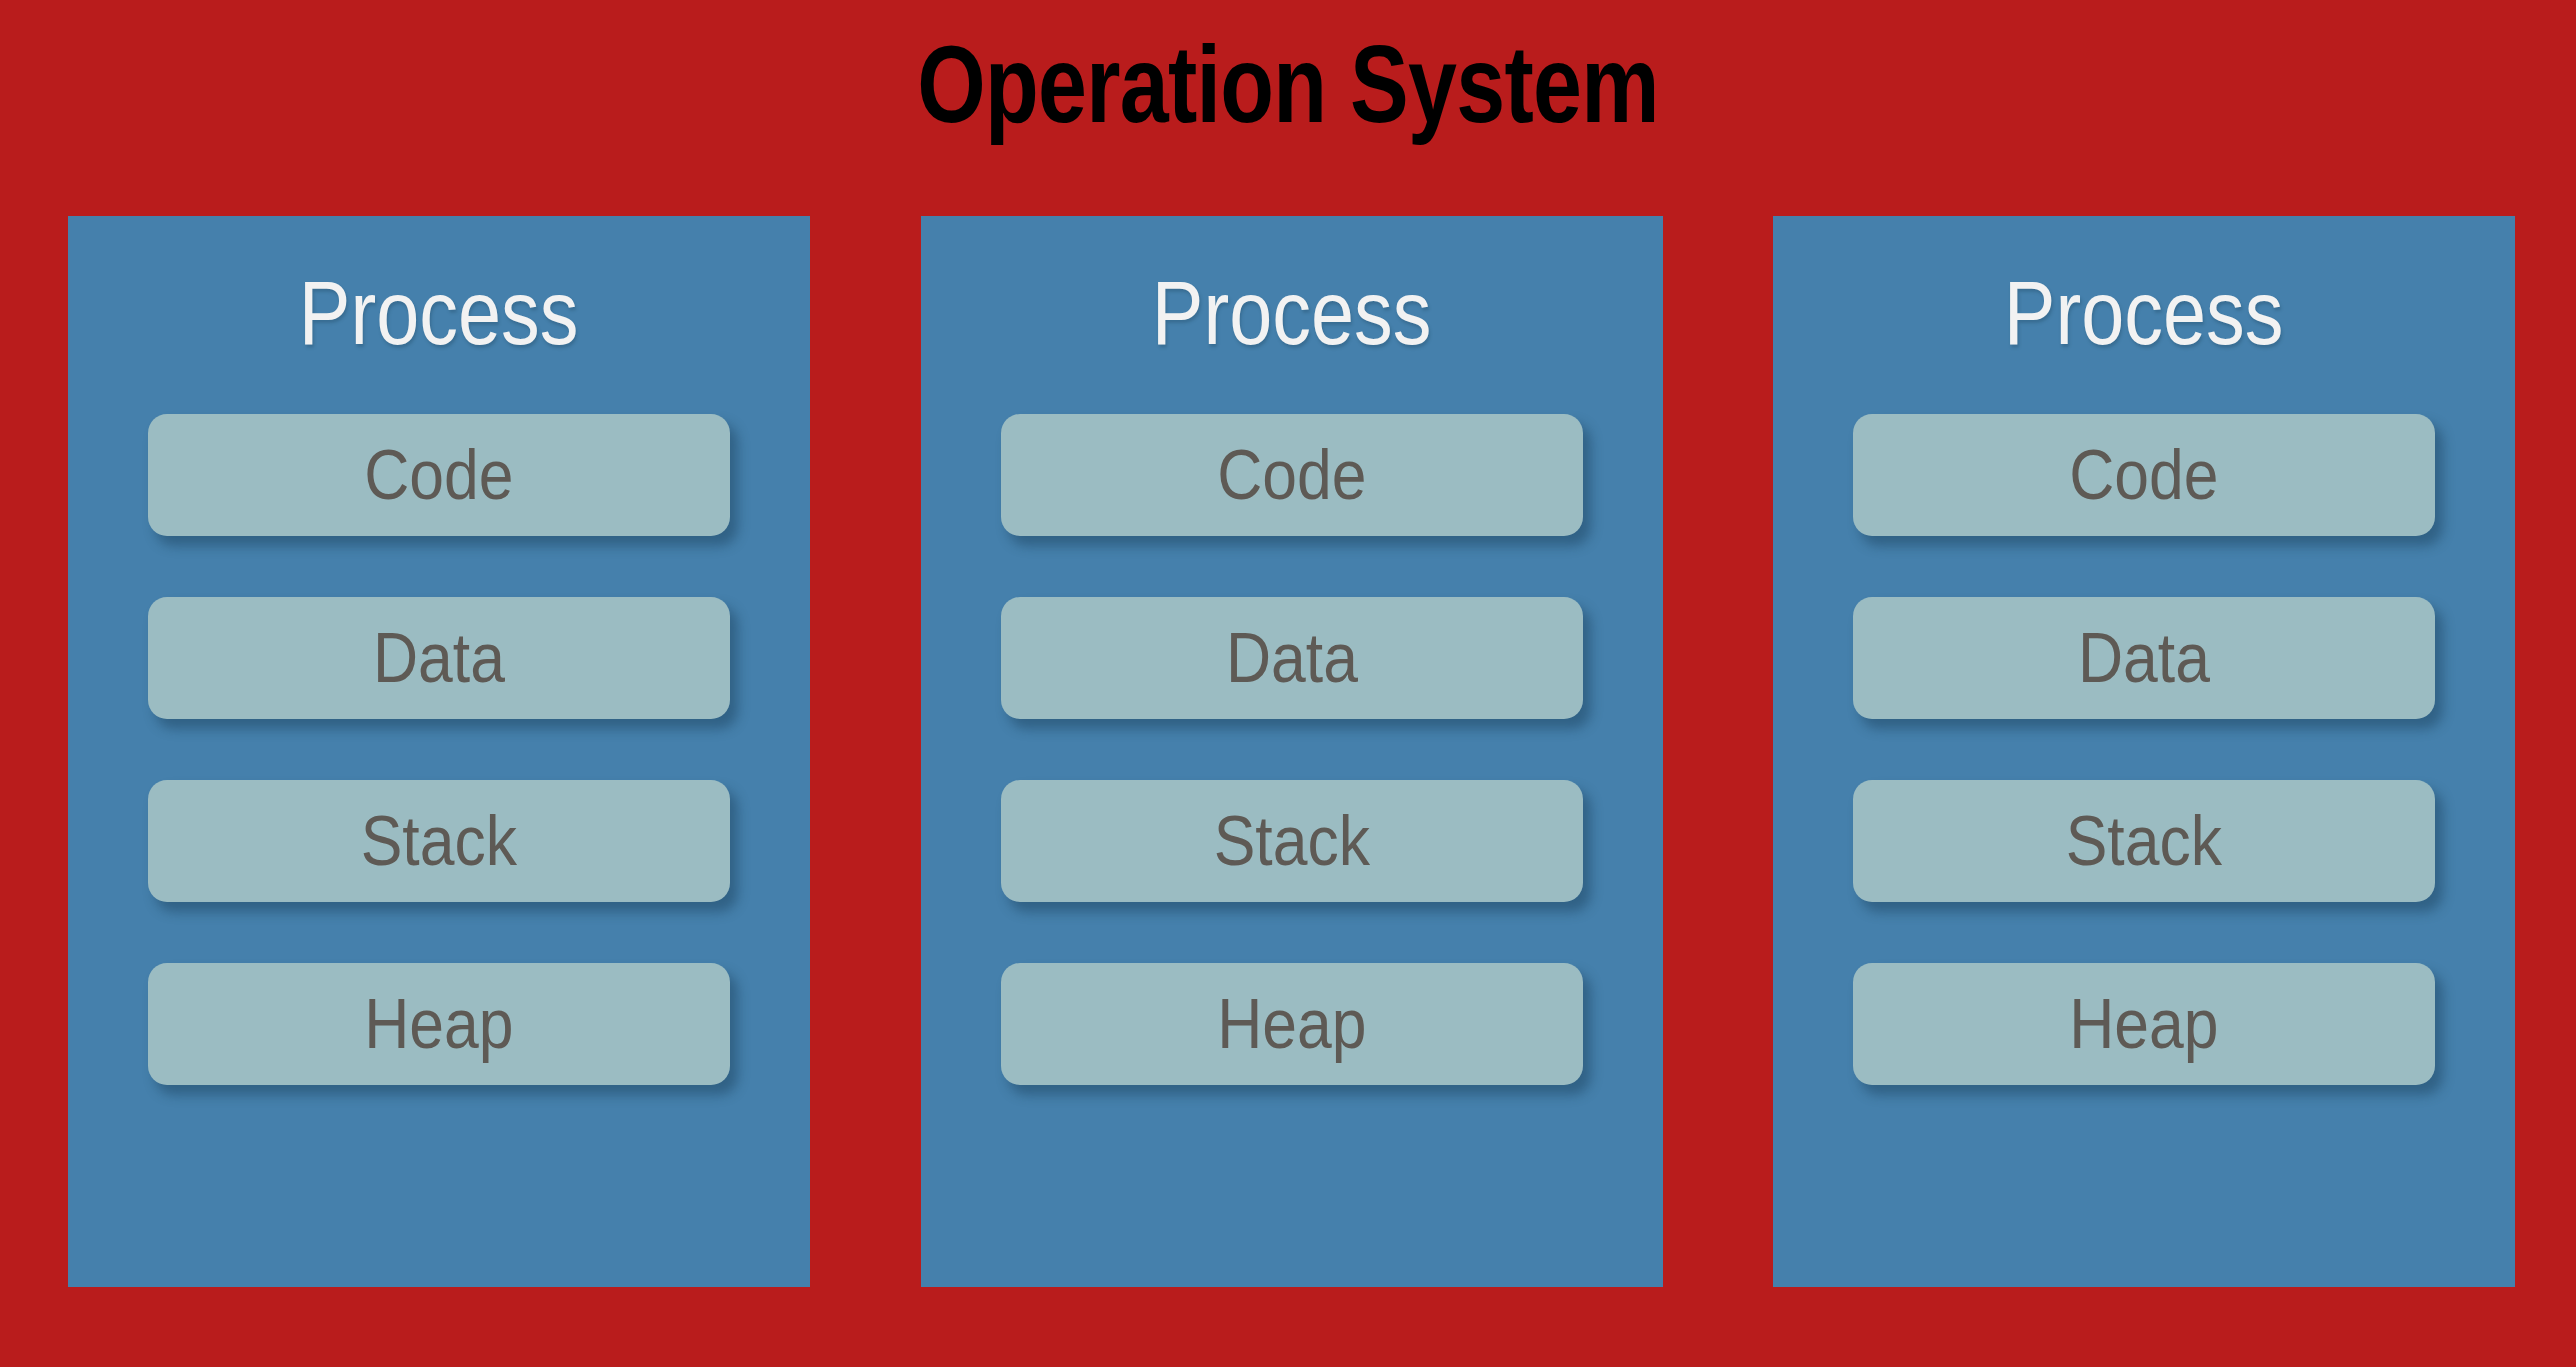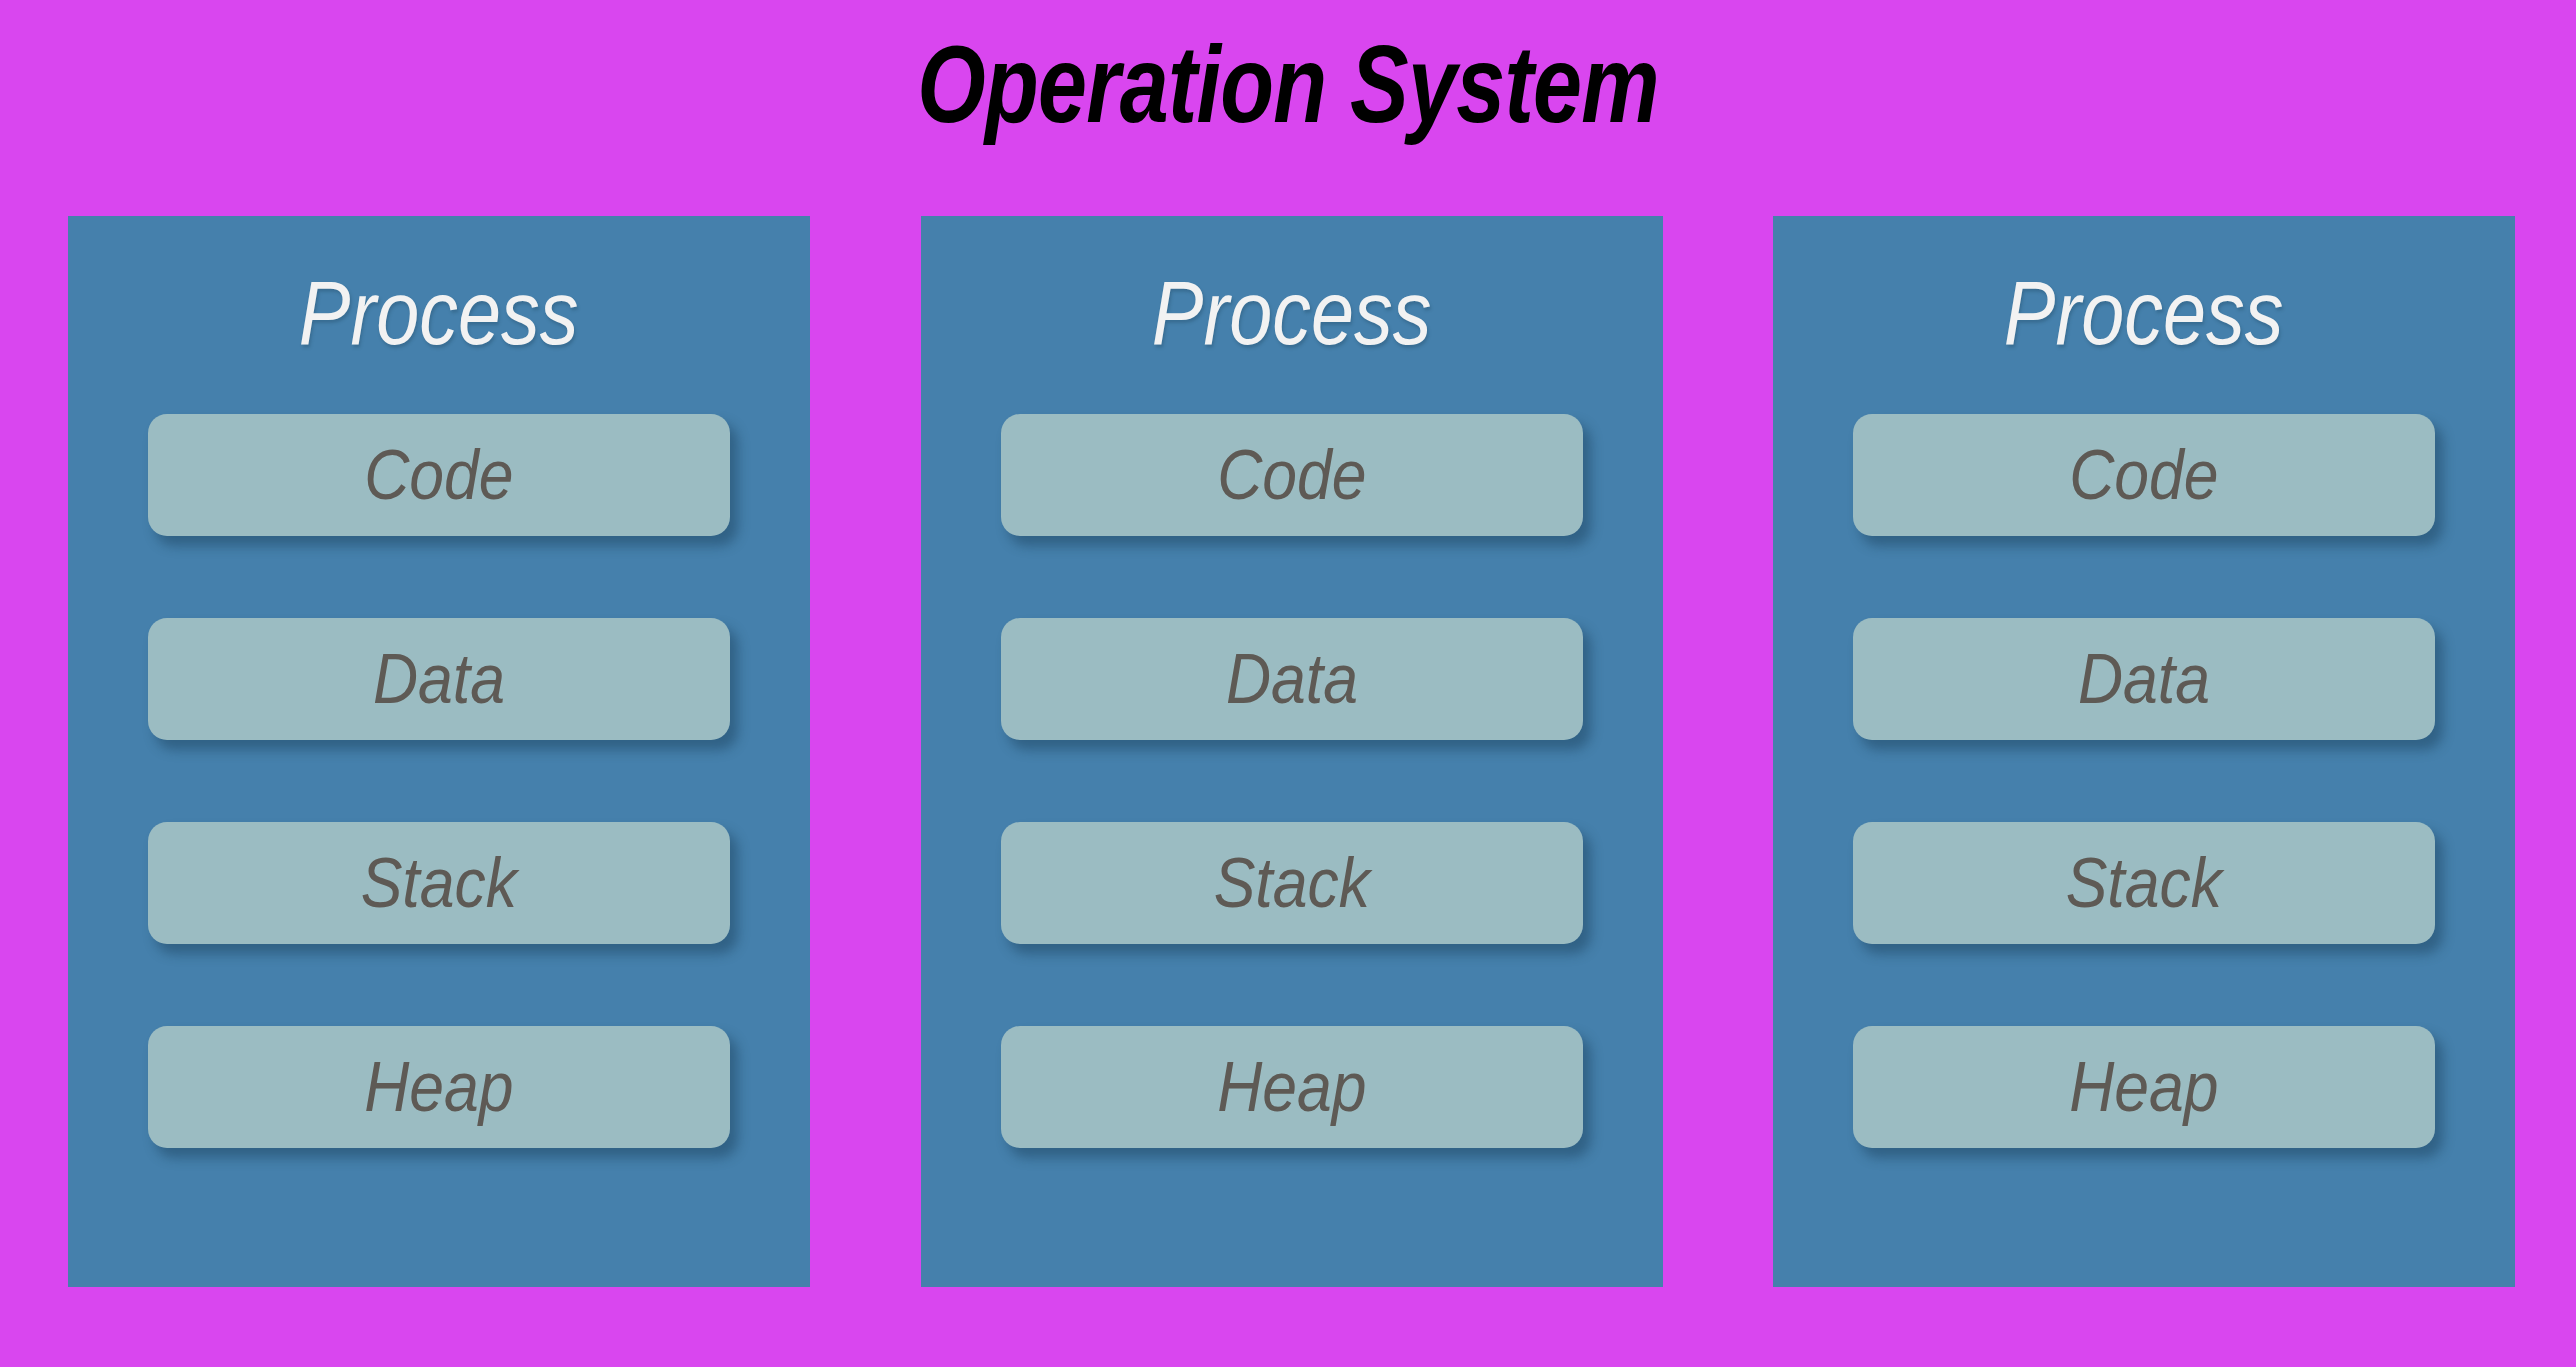--- a/index.html
+++ b/index.html
@@ -12,22 +12,21 @@
     background: #f0acae;
     font-family: "Liberation Sans", sans-serif;
     overflow: hidden;
     position: relative;
   }
 
   .canvas {
     position: relative;
     width: 2576px;
     height: 1368px;
-    background: #d946ef;
-    font-style: italic;
+    background: #b91c1c;
   }
 
   
   .os-title {
     position: absolute;
     left: 0;
     top: 19px;
     width: 2576px;
     text-align: center;
     color: #000000;
@@ -83,21 +82,21 @@
   }
 
   .segment {
     width: 582px;
     height: 122px;
     background: #9bbcc2;
     border-radius: 19px;
     display: flex;
     align-items: center;
     justify-content: center;
-    margin-bottom: 82px;
+    margin-bottom: 61px;
     box-shadow: 7.8px 9.5px 11.2px rgba(16,48,70,0.38);
   }
 
   .segment:last-child {
     margin-bottom: 12px;
   }
 
   .segment-label {
     color: #5e5a55;
     font-family: "Liberation Sans Narrow", "Liberation Sans", sans-serif;

